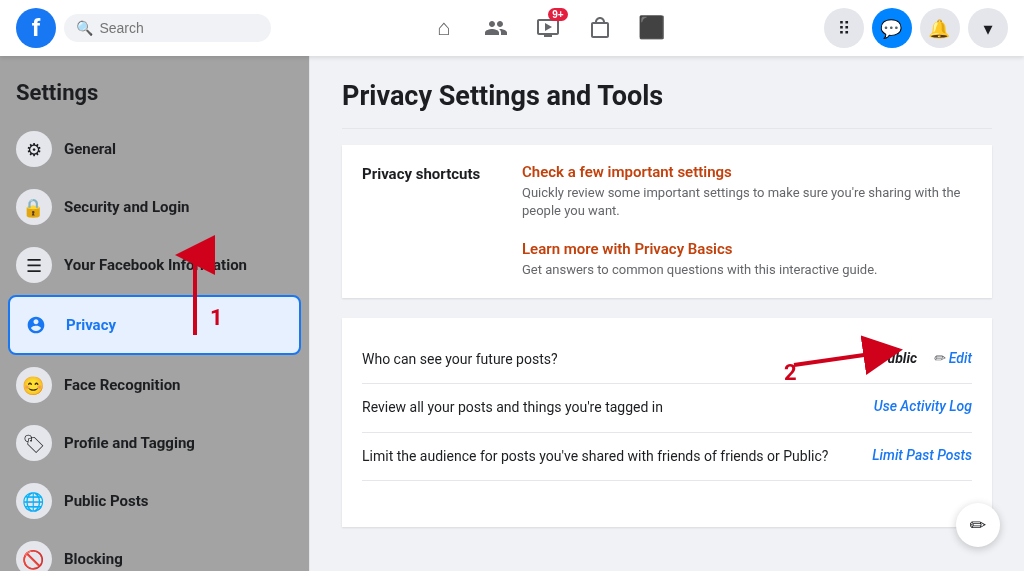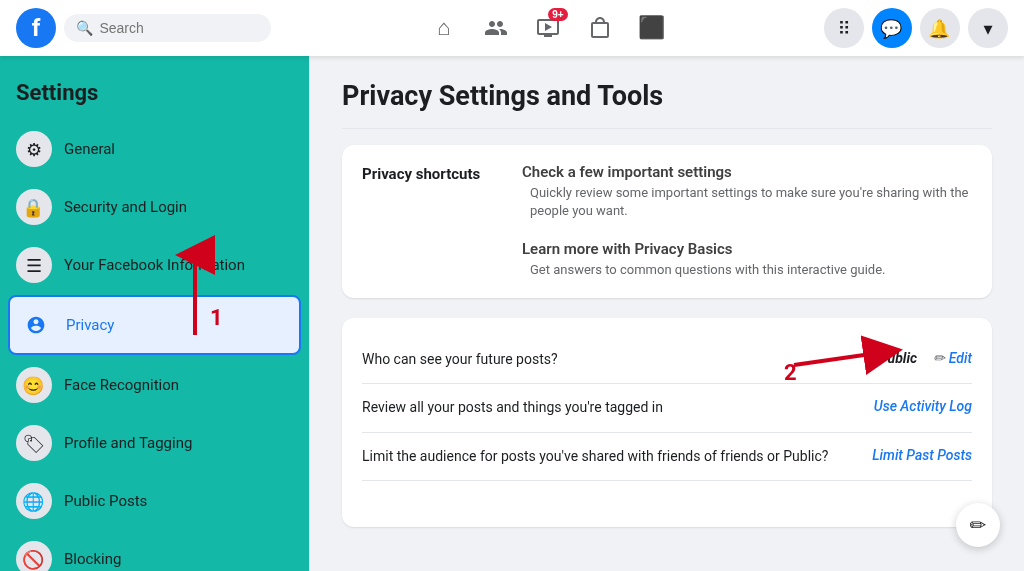--- a/index.html
+++ b/index.html
@@ -21,42 +21,42 @@
     .topnav-center { display: flex; align-items: center; gap: 4px; flex: 1; justify-content: center; }
     .nav-icon-btn { width: 48px; height: 48px; border-radius: 12px; display: flex; align-items: center; justify-content: center; cursor: pointer; background: transparent; border: none; color: #65676b; font-size: 22px; position: relative; transition: background 0.2s; }
     .badge { position: absolute; top: 4px; right: 4px; background: #e41e3f; color: #fff; font-size: 10px; font-weight: bold; border-radius: 10px; padding: 1px 4px; min-width: 16px; text-align: center; }
     .topnav-right { display: flex; align-items: center; gap: 8px; flex: 0 0 auto; }
     .icon-circle { width: 40px; height: 40px; border-radius: 50%; background: #e4e6eb; display: flex; align-items: center; justify-content: center; cursor: pointer; font-size: 18px; color: #1c1e21; }
 
     
     .layout { display: flex; margin-top: 56px; min-height: calc(100vh - 56px); }
 
     
-    .sidebar { width: 310px; background: #14b8a6; padding: 16px 8px; flex-shrink: 0; overflow-y: auto; border-right: 1px solid #e4e6eb; height: calc(100vh - 56px); position: fixed; top: 56px; left: 0; }
+    .sidebar { width: 310px; background: #a3a3a3; padding: 16px 8px; flex-shrink: 0; overflow-y: auto; border-right: 1px solid #e4e6eb; height: calc(100vh - 56px); position: fixed; top: 56px; left: 0; }
     .sidebar-title { font-size: 22px; font-weight: 700; padding: 8px 8px 16px 8px; }
     .sidebar-item { display: flex; align-items: center; gap: 12px; padding: 10px 8px; border-radius: 8px; cursor: pointer; transition: background 0.15s; margin-bottom: 2px; }
     .sidebar-item.active { background: #e7f0ff; border: 2px solid #1877f2; }
     .sidebar-item-icon { width: 36px; height: 36px; border-radius: 50%; background: #e4e6eb; display: flex; align-items: center; justify-content: center; font-size: 18px; flex-shrink: 0; }
-    .sidebar-item-label { font-size: 15px; font-weight: 400; color: #1c1e21; }
+    .sidebar-item-label { font-size: 15px; font-weight: 700; color: #1c1e21; }
 
     
     .main { margin-left: 310px; flex: 1; padding: 24px 32px; background: #f0f2f5; }
     .main-title { font-size: 27px; font-weight: 700; margin-bottom: 16px; }
     .divider { border: none; border-top: 1px solid #e4e6eb; margin: 0; }
 
     
-    .settings-section { background: #fff; border-radius: 12px; padding: 0 20px; margin-bottom: 20px; box-shadow: 0 1px 2px rgba(0,0,0,0.1); }
+    .settings-section { background: #fff; border-radius: 0; padding: 0 20px; margin-bottom: 20px; box-shadow: 0 1px 2px rgba(0,0,0,0.1); }
     .settings-row { display: flex; align-items: flex-start; padding: 18px 0; border-bottom: 1px solid #e4e6eb; }
     .settings-row:last-child { border-bottom: none; }
     .row-label { width: 160px; flex-shrink: 0; font-weight: 700; font-size: 15px; color: #1c1e21; padding-top: 2px; }
     .row-content { flex: 1; }
     .shortcut-item { margin-bottom: 20px; }
     .shortcut-item:last-child { margin-bottom: 0; }
-    .shortcut-title { font-size: 15px; font-weight: 600; color: #404040; margin-bottom: 3px; }
-    .shortcut-desc { font-size: 13px; color: #65676b; line-height: 1.4; margin-left: 8px; }
+    .shortcut-title { font-size: 15px; font-weight: 600; color: #c2410c; margin-bottom: 3px; }
+    .shortcut-desc { font-size: 13px; color: #65676b; line-height: 1.4; }
 
     
     .activity-item { display: flex; align-items: flex-start; padding: 14px 0; border-bottom: 1px solid #e4e6eb; gap: 41px; }
     .activity-item:last-child { border-bottom: none; }
     .activity-text { flex: 1; font-size: 14px; color: #1c1e21; line-height: 1.4; max-width: 500px; }
     .activity-right { display: flex; align-items: center; gap: 16px; margin-left: auto; font-style: italic; }
     .activity-value { font-weight: 700; font-size: 14px; color: #1c1e21; }
     .activity-link { font-size: 14px; color: #1877f2; cursor: pointer; text-decoration: none; font-weight: 500; display: flex; align-items: center; gap: 4px; }
     .edit-icon { font-size: 14px; color: #65676b; }
 

